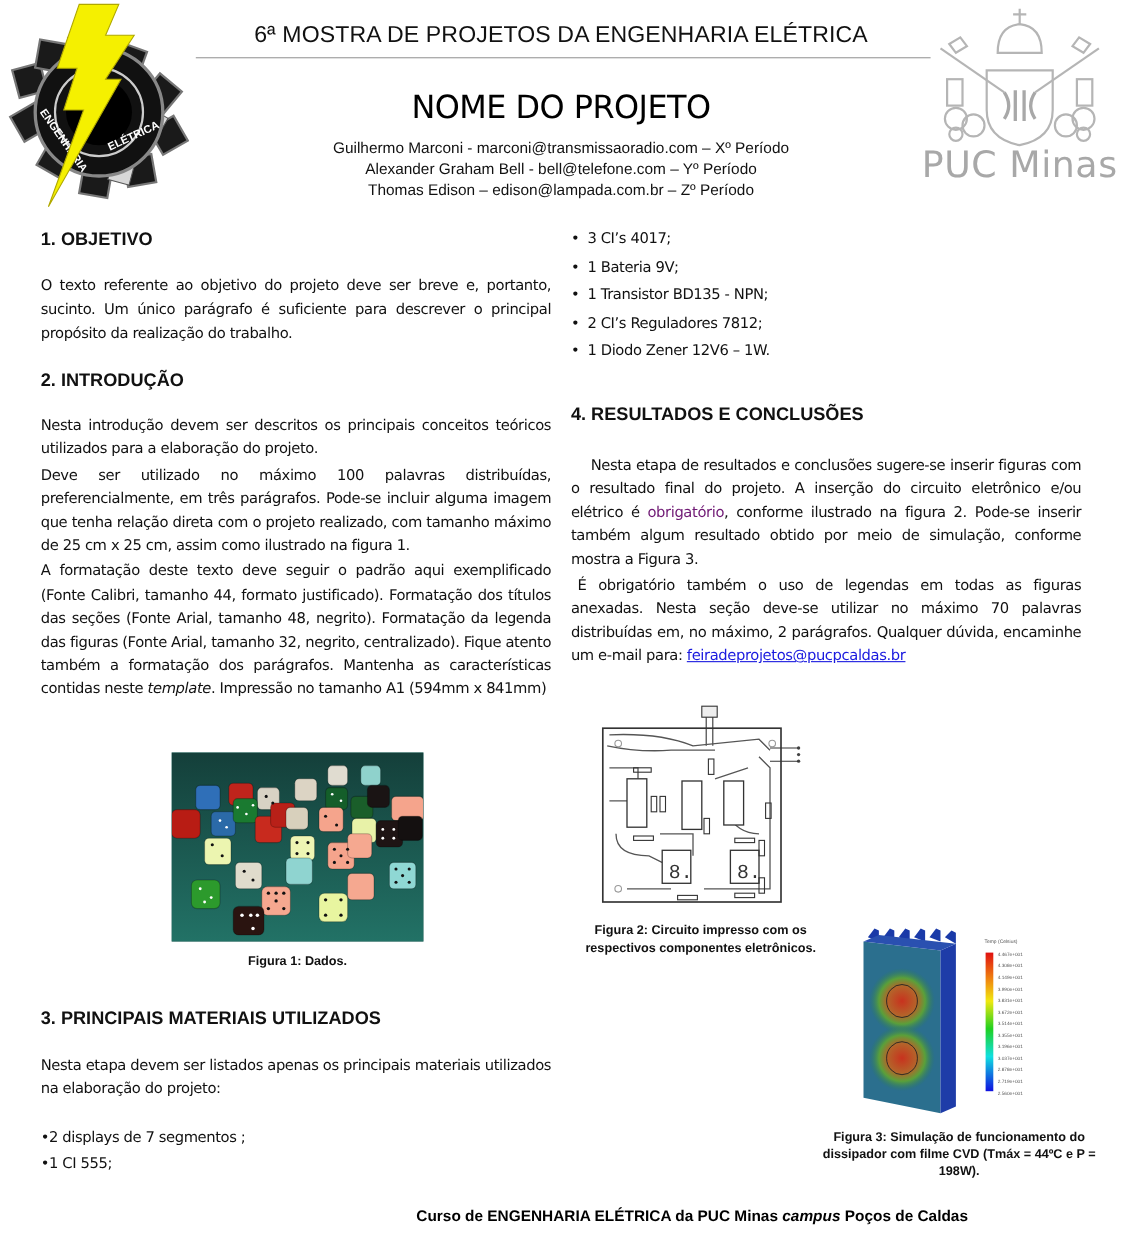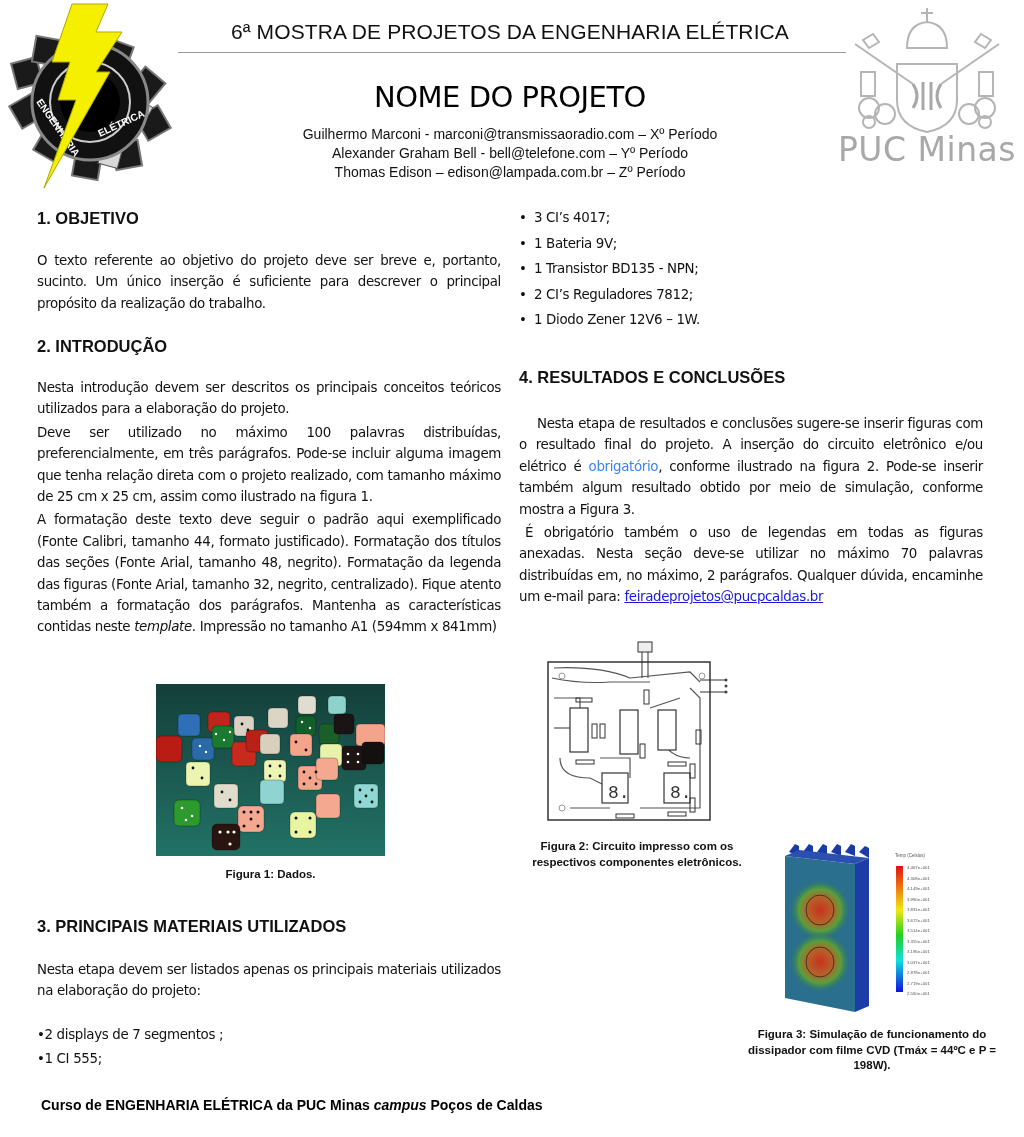--- a/index.html
+++ b/index.html
@@ -17,33 +17,33 @@
   
   .logo-eng { left: 4px; top: 2px; width: 168px; height: 188px; }
   .logo-puc { left: 835px; top: 4px; width: 184px; height: 166px; }
   .puc-text { position: absolute; left: 0; top: 126px; width: 184px; text-align: center; font-family: "DejaVu Sans", sans-serif; font-size: 33px; color: #a8a8a8; letter-spacing: 0.5px; }
 
   
   .section-heading { font-family: "Liberation Sans", sans-serif; font-weight: bold; font-size: 16.5px; color: #111; text-align: right; }
   .body-text { font-family: "DejaVu Sans", sans-serif; font-size: 13.4px; line-height: 21.4px; text-align: justify; color: #111; letter-spacing: -0.35px; }
   .body-text p { margin-bottom: 2px; }
   .indent { text-indent: 18px; }
-  .red { color: #3b82f6; }
+  .red { color: #701a75; }
   .link { color: #1a1adf; text-decoration: underline; cursor: pointer; }
 
   .caption { font-family: "Liberation Sans", sans-serif; font-weight: bold; font-size: 11.5px; text-align: center; line-height: 15.5px; color: #111; }
 
   .bullet-list { list-style: none; font-family: "DejaVu Sans", sans-serif; font-size: 13.4px; color: #111; letter-spacing: -0.35px; }
   .bullet-list li { line-height: 25.6px; }
   .bullet-list li .dot { display: inline-block; width: 15px; }
 
   .plain-bullets { list-style: none; font-family: "DejaVu Sans", sans-serif; font-size: 13.4px; color: #111; letter-spacing: -0.35px; }
   .plain-bullets li { line-height: 24px; }
 
-  .footer { left: 0; top: 1097px; width: 880px; text-align: left; font-family: "Liberation Sans", sans-serif; font-weight: bold; font-size: 14px; padding-left: 41px; }
+  .footer { left: 0; top: 1097px; width: 880px; text-align: right; font-family: "Liberation Sans", sans-serif; font-weight: bold; font-size: 14px; }
   .footer em { font-style: italic; }
 
   
   .fig-dice { left: 156px; top: 684px; width: 229px; height: 172px; background: #1b5e55; overflow: hidden; }
   .fig-pcb { left: 540px; top: 638px; width: 200px; height: 190px; }
   .fig-heat { left: 775px; top: 830px; width: 200px; height: 185px; }
 </style>
 </head>
 <body>
 
@@ -111,21 +111,21 @@
       <line x1="88" y1="78" x2="88" y2="106"></line>
       <line x1="96" y1="78" x2="96" y2="106"></line>
       <path d="M106 80 Q98 92 106 104"></path>
     </g>
   </svg>
   <div class="puc-text">PUC Minas</div>
 </div>
 
 <div class="abs section-heading" style="left:37px; top:209px;">1. OBJETIVO</div>
 <div class="abs body-text" style="left:37px; top:250px; width:464px;">
-  <p>O texto referente ao objetivo do projeto deve ser breve e, portanto, sucinto. Um único inserção é suficiente para descrever o principal propósito da realização do trabalho.</p>
+  <p>O texto referente ao objetivo do projeto deve ser breve e, portanto, sucinto. Um único parágrafo é suficiente para descrever o principal propósito da realização do trabalho.</p>
 </div>
 
 <div class="abs section-heading" style="left:37px; top:337px;">2. INTRODUÇÃO</div>
 <div class="abs body-text" style="left:37px; top:377px; width:464px;">
   <p>Nesta introdução devem ser descritos os principais conceitos teóricos utilizados para a elaboração do projeto.</p>
   <p>Deve ser utilizado no máximo 100 palavras distribuídas, preferencialmente, em três parágrafos. Pode-se incluir alguma imagem que tenha relação direta com o projeto realizado, com tamanho máximo de 25 cm x 25 cm, assim como ilustrado na figura 1.</p>
   <p><span>A formatação deste texto deve seguir o padrão aqui exemplificado (Fonte Calibri, tamanho 44, formato justificado). Formatação dos títulos das seções (Fonte Arial, tamanho 48, negrito). Formatação da legenda das figuras (Fonte Arial, tamanho 32, negrito, centralizado). Fique atento também a formatação dos parágrafos. Mantenha as características contidas neste </span><em>template</em><span>. Impressão no tamanho A1 (594mm x 841mm)</span></p>
 </div>
 
 <div class="abs fig-dice">

